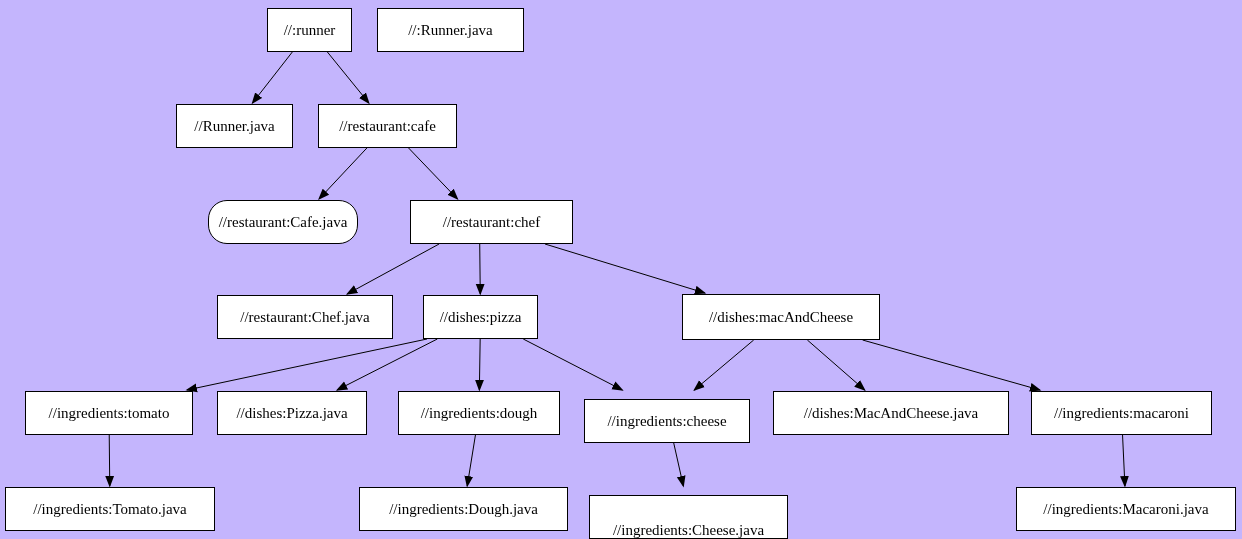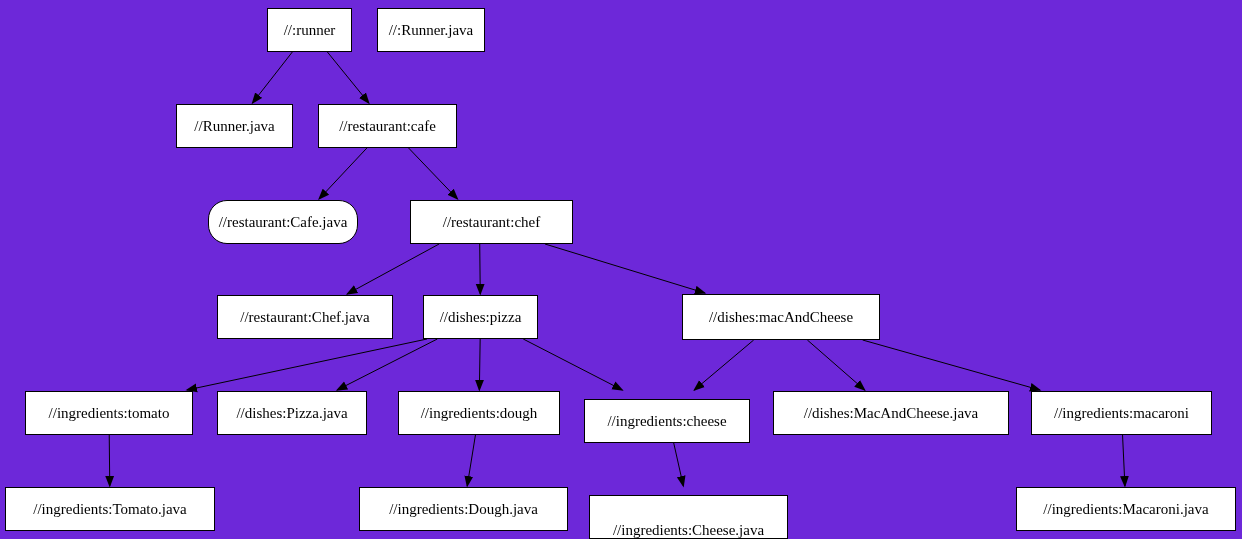--- a/index.html
+++ b/index.html
@@ -4,21 +4,21 @@
 <style>
   html, body {
     margin: 0;
     padding: 0;
     background: #ffffff;
   }
   #graph-canvas {
     position: relative;
     width: 1242px;
     height: 539px;
-    background: #6d28d9;
+    background: #c4b5fd;
     font-family: "Liberation Serif", "DejaVu Serif", serif;
     overflow: hidden;
   }
   #edge-layer {
     position: absolute;
     left: 0;
     top: 0;
     width: 1242px;
     height: 539px;
   }
@@ -70,21 +70,21 @@
         <line x1="109.22916666666667" y1="435" x2="109.76041666666667" y2="486" class="edge-line" marker-end="url(#arrowhead)"></line>
         <line x1="475.4479166666667" y1="435" x2="467.2135416666667" y2="486" class="edge-line" marker-end="url(#arrowhead)"></line>
         <line x1="671.9270833333334" y1="435" x2="683.3489583333334" y2="486" class="edge-line" marker-end="url(#arrowhead)"></line>
         <line x1="1122.53125" y1="435" x2="1124.921875" y2="486" class="edge-line" marker-end="url(#arrowhead)"></line>
       </g>
   </svg>
   <div id="nodes-layer">
       <div class="node" style="left: 267px; top: 8px; width: 85px; height: 44px;">
         <span>//:runner</span>
       </div>
-      <div class="node" style="left: 377px; top: 8px; width: 108px; height: 44px;">
+      <div class="node" style="left: 377px; top: 8px; width: 147px; height: 44px;">
         <span>//:Runner.java</span>
       </div>
       <div class="node" style="left: 176px; top: 104px; width: 117px; height: 44px;">
         <span>//Runner.java</span>
       </div>
       <div class="node" style="left: 318px; top: 104px; width: 139px; height: 44px;">
         <span>//restaurant:cafe</span>
       </div>
       <div class="node" style="left: 208px; top: 200px; width: 150px; height: 44px; border-radius: 19px;">
         <span>//restaurant:Cafe.java</span>

